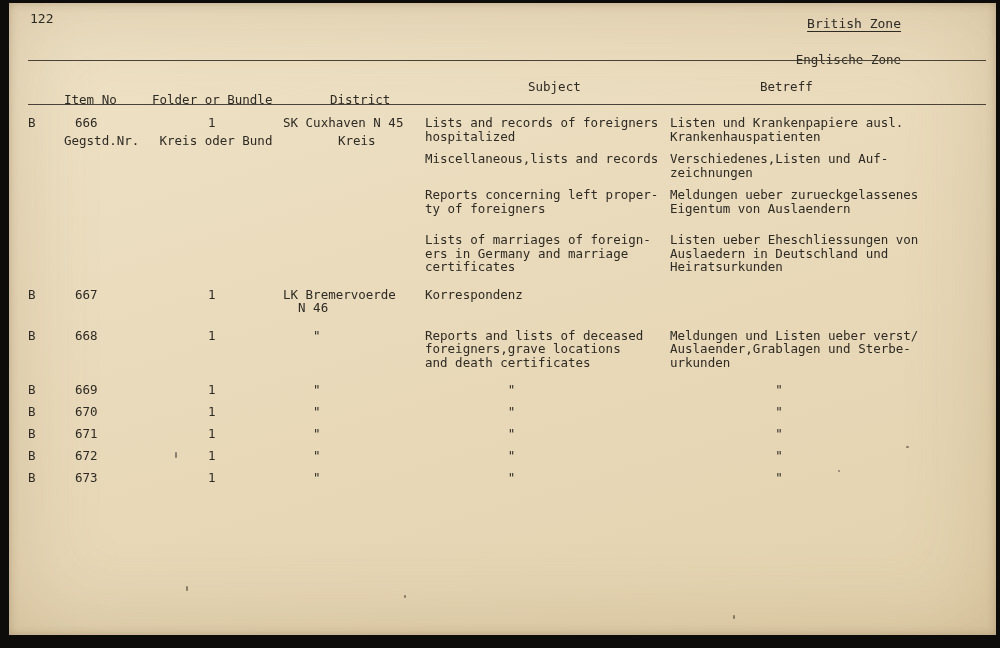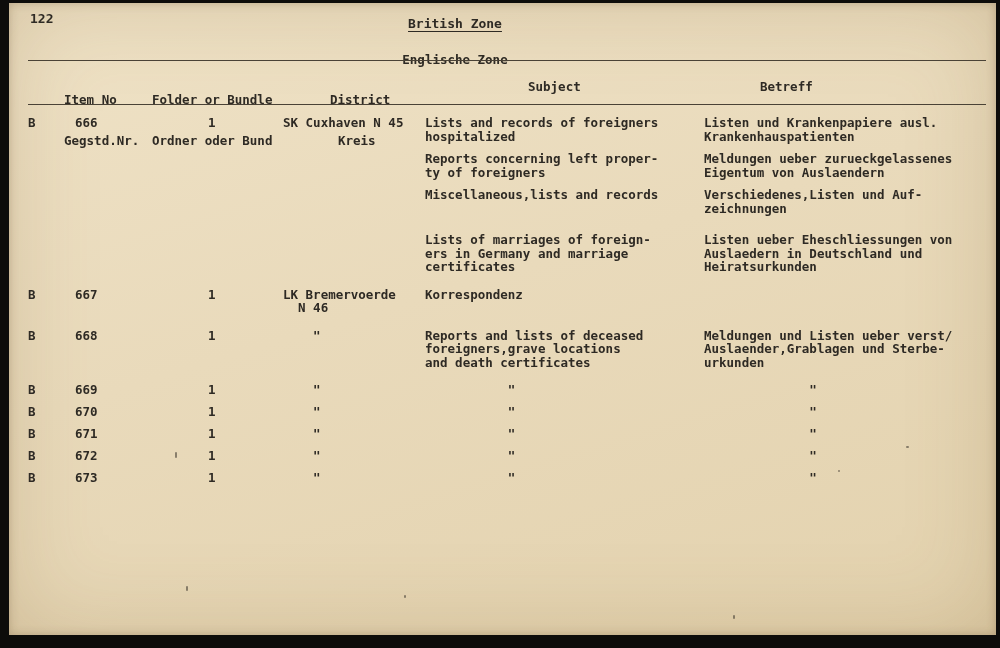--- a/index.html
+++ b/index.html
@@ -1,30 +1,30 @@
 <!DOCTYPE html>
 <html><head>
 <meta charset="utf-8">
 <style>
   * { margin:0; padding:0; box-sizing:border-box; }
   html, body { width:1000px; height:648px; overflow:hidden; }
   body { background:#0d0c0a; font-family:"DejaVu Sans Mono","Liberation Mono",monospace; }
 
-  .scan { position:relative; width:1000px; height:648px; background:#0d0c0a; overflow:hidden;font-weight:bold; }
+  .scan { position:relative; width:1000px; height:648px; background:#0d0c0a; overflow:hidden; }
 
   .paper {
     position:absolute; left:9px; top:3px; right:4px; bottom:13px;
     background:linear-gradient(163deg,#efe2c6 0%, #e9dabb 45%, #e3d2ae 100%);
     box-shadow: inset 0 0 90px rgba(128,94,44,0.22), inset 0 0 10px rgba(70,48,22,0.25);
     color:#2e2a24; font-size:12.5px; line-height:13.5px;
   }
 
   .page-num { position:absolute; top:9px; left:21px; font-size:13px; }
 
-  .titles { position:absolute; top:14px; left:0; right:95px; text-align:center; }
+  .titles { position:absolute; top:14px; left:0; right:95px; text-align:right; }
   .title span { font-size:13px; text-decoration:underline; text-underline-offset:3px; text-decoration-thickness:1px; }
   .subtitle { margin-top:22px; font-size:12.5px; }
 
   .rule { position:absolute; left:19px; right:10px; height:1px; background:#4a4236; }
   .rule-top { top:57px; }
   .rule-mid { top:101px; }
 
   .col-heads { position:absolute; top:62px; left:0; right:0; height:40px; }
   .ch { position:absolute; white-space:pre; }
   .ch-item { left:55px; top:1px; }
@@ -33,21 +33,21 @@
   .ch-district .l2 { padding-left:8px; }
   .ch-subject { left:519px; top:14.5px;text-align:right; }
   .ch-betreff { left:751px; top:14.5px; }
 
   .table-body { position:absolute; top:113px; left:19px; right:6px; }
   .row { display:grid; grid-template-columns:47px 125px 83px 142px 1fr; align-items:start; margin-bottom:14px; }
   .row.single { margin-bottom:8.5px; }
   .cell { white-space:pre; }
   .c-folder { padding-left:8px; }
   .entries { display:flex; flex-direction:column; gap:9px; }
-  .entry { display:grid; grid-template-columns:245px 1fr; align-items:start;gap:34px; }
+  .entry { display:grid; grid-template-columns:245px 1fr; align-items:start; }
 
   .speck { position:absolute; background:#3a342b; opacity:0.55; border-radius:1px; }
 </style>
 </head>
 <body>
 
 <div class="scan">
   <div class="paper">
 
     <div class="page-num">122</div>
@@ -59,21 +59,21 @@
 
     <div class="rule rule-top"></div>
 
     <div class="col-heads">
       <div class="ch ch-item">
         <div>Item No</div>
         <div>Gegstd.Nr.</div>
       </div>
       <div class="ch ch-folder">
         <div>Folder or Bundle</div>
-        <div>Ordner oder Bund</div>
+        <div>Kreis oder Bund</div>
       </div>
       <div class="ch ch-district">
         <div>District</div>
         <div class="l2">Kreis</div>
       </div>
       <div class="ch ch-subject">Subject</div>
       <div class="ch ch-betreff">Betreff</div>
     </div>
 
     <div class="rule rule-mid"></div>
@@ -85,29 +85,29 @@
           <div class="cell c-folder">1</div>
           <div class="cell c-district">SK Cuxhaven N 45</div>
           <div class="entries">
             <div class="entry">
               <div class="cell c-subject">Lists and records of foreigners
 hospitalized</div>
               <div class="cell c-betreff">Listen und Krankenpapiere ausl.
 Krankenhauspatienten</div>
             </div>
             <div class="entry">
+              <div class="cell c-subject">Miscellaneous,lists and records</div>
+              <div class="cell c-betreff">Verschiedenes,Listen und Auf-
+zeichnungen</div>
+            </div>
+            <div class="entry">
               <div class="cell c-subject">Reports concerning left proper-
 ty of foreigners</div>
               <div class="cell c-betreff">Meldungen ueber zurueckgelassenes
 Eigentum von Auslaendern</div>
-            </div>
-            <div class="entry">
-              <div class="cell c-subject">Miscellaneous,lists and records</div>
-              <div class="cell c-betreff">Verschiedenes,Listen und Auf-
-zeichnungen</div>
             </div>
             <div class="entry">
             </div>
             <div class="entry">
               <div class="cell c-subject">Lists of marriages of foreign-
 ers in Germany and marriage
 certificates</div>
               <div class="cell c-betreff">Listen ueber Eheschliessungen von
 Auslaedern in Deutschland und
 Heiratsurkunden</div>

